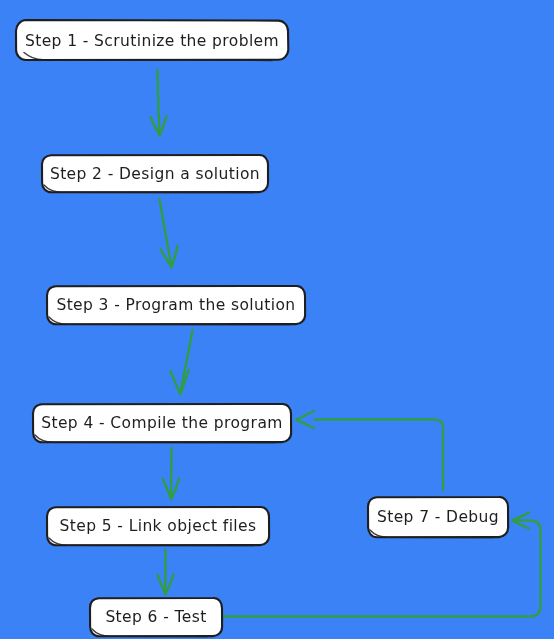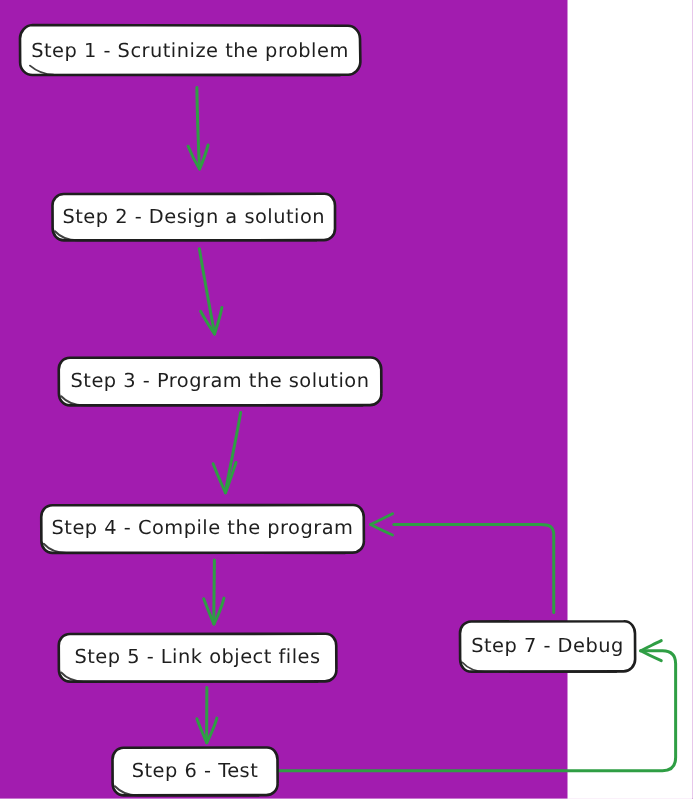--- a/index.html
+++ b/index.html
@@ -8,23 +8,23 @@
     background: #ffffff;
   }
   body {
     width: 554px;
     height: 639px;
     overflow: hidden;
     font-family: "DejaVu Sans", sans-serif;
   }
   #flowchart-canvas {
     position: relative;
-    width: 454px;
+    width: 554px;
     height: 639px;
-    background: #a21caf;
+    background: #3b82f6;
   }
   svg.diagram {
     position: absolute;
     top: 0;
     left: 0;
     width: 554px;
     height: 639px;
   }
   .node-box {
     fill: #ffffff;

